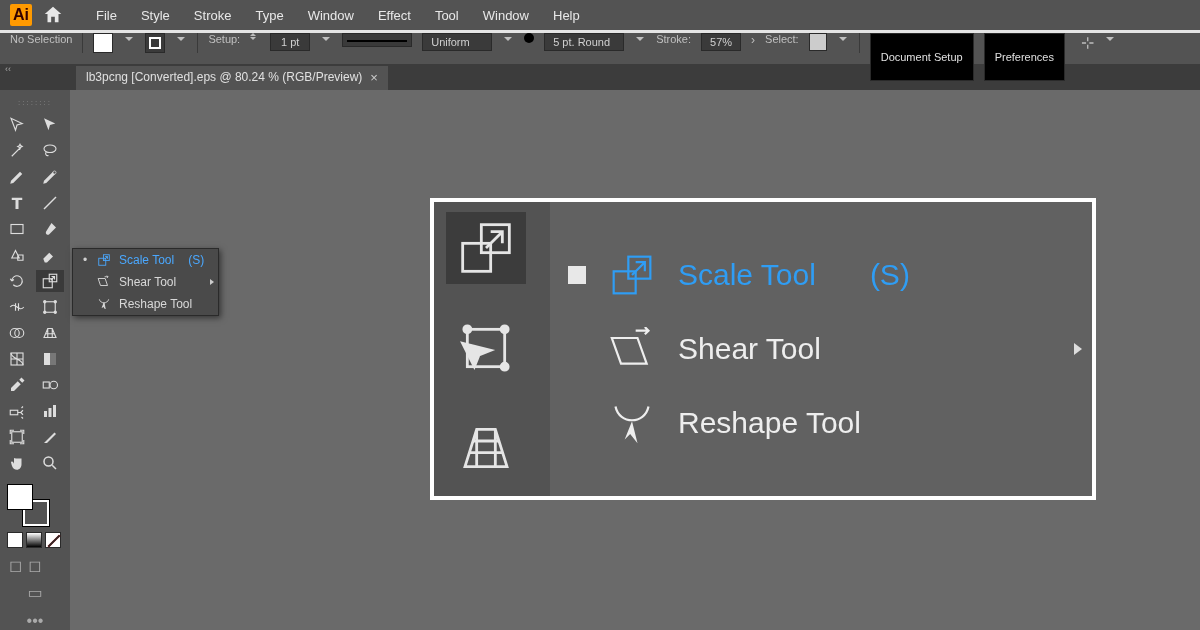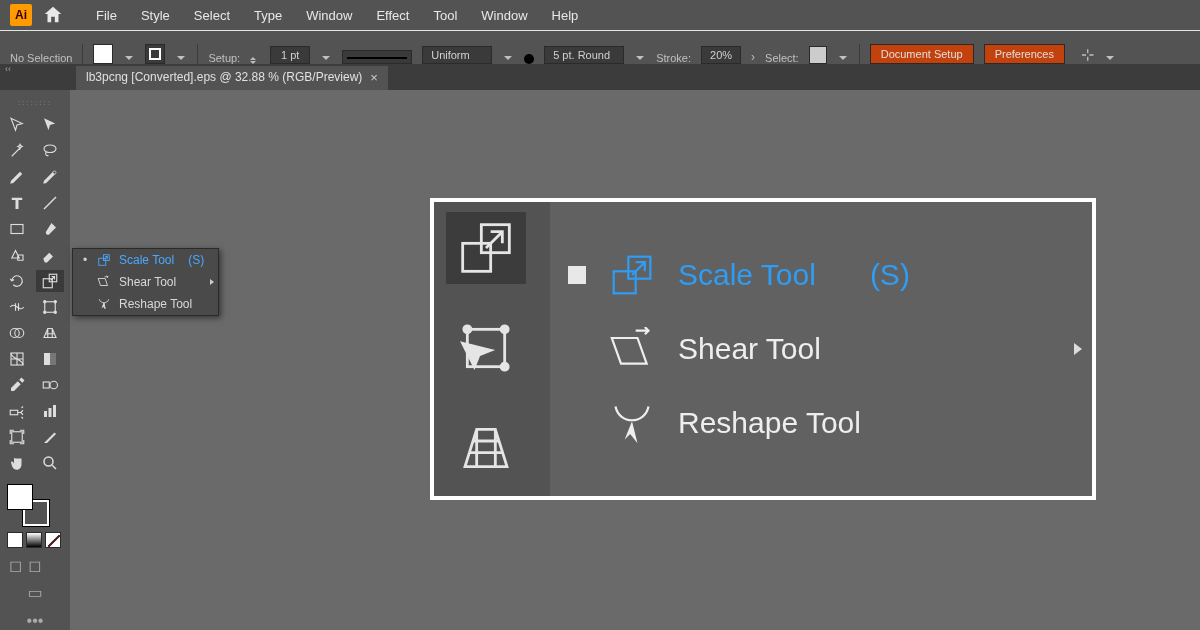--- a/index.html
+++ b/index.html
@@ -1,32 +1,32 @@
 <!DOCTYPE html>
 <html><head>
 <meta charset="utf-8">
 <style>
   * { margin:0; padding:0; box-sizing:border-box; font-family:"Segoe UI",Arial,sans-serif; user-select:none; }
   body { width:1200px; height:630px; background:#323232; overflow:hidden; position:relative; }
 
   
   .menubar { height:30px; background:#535353; display:flex; align-items:center; padding:0 10px; color:#e8e8e8; font-size:13px; }
-  .ai-logo { width:22px; height:22px; background:#ff9a00; color:#330000; font-weight:bold; font-size:12px; display:flex; align-items:center; justify-content:center; border-radius:2px; margin-right:10px; }
+  .ai-logo { width:22px; height:22px; background:#ff9a00; color:#330000; font-weight:bold; font-size:16px; display:flex; align-items:center; justify-content:center; border-radius:2px; margin-right:10px; }
   .home-ic { width:22px; height:22px; display:flex; align-items:center; justify-content:center; margin-right:20px; }
   .menubar .mi { padding:0 12px; cursor:pointer; }
 
   
-  .optbar { height:34px; background:#535353; border-top:1px solid #e5e5e5; display:flex; align-items:flex-end; padding:0 10px; color:#d0d0d0; font-size:11px; gap:10px; }
+  .optbar { height:34px; background:#535353; border-top:3px solid #e5e5e5; display:flex; align-items:flex-start; padding:0 10px; color:#d0d0d0; font-size:11px; gap:10px; }
   .optbar .lbl { color:#c0c0c0; }
   .swatch { width:20px; height:20px; background:#fff; border:1px solid #2a2a2a; }
   .dd { width:12px; height:12px; }
   .dd::after { content:""; display:block; width:0; height:0; border-left:4px solid transparent; border-right:4px solid transparent; border-top:4px solid #c0c0c0; margin:4px auto; }
   .numbox { background:#3a3a3a; border:1px solid #2a2a2a; padding:2px 6px; min-width:40px; text-align:center; }
   .profile { background:#3a3a3a; border:1px solid #2a2a2a; padding:2px 8px; min-width:70px; }
-  .btn { background:#c2410c; border:1px solid #2a2a2a; padding:3px 10px; color:#e0e0e0; cursor:pointer; }
+  .btn { background:#000000; border:1px solid #2a2a2a; padding:17px 10px; color:#e0e0e0; cursor:pointer; }
   .vsep { width:1px; height:20px; background:#3a3a3a; }
   .stroke-preview { width:70px; height:14px; background:#3a3a3a; border:1px solid #2a2a2a; position:relative; }
   .stroke-preview::after { content:""; position:absolute; left:4px; right:4px; top:6px; height:2px; background:#000; }
 
   
   .tabrow { height:26px; background:#3c3c3c; display:flex; align-items:flex-end; padding-left:76px; }
   .collapse-handle { position:absolute; left:0; top:64px; width:16px; height:10px; display:flex; align-items:center; justify-content:center; color:#aaa; font-size:9px;}
   .doctab { height:24px; background:#535353; color:#e0e0e0; font-size:12px; padding:0 10px; display:flex; align-items:center; gap:8px; border-bottom:2px solid #535353; }
   .doctab .x { font-size:13px; color:#ccc; cursor:pointer; }
 
@@ -85,21 +85,21 @@
 
 <div class="menubar">
   <div class="ai-logo">Ai</div>
   <div class="home-ic">
     <svg viewBox="0 0 24 24" fill="#e8e8e8">
         <path d="M12 3l9 8h-3v9h-4v-6h-4v6H6v-9H3z"></path>
       </svg>
   </div>
   <div class="mi">File</div>
   <div class="mi">Style</div>
-  <div class="mi">Select</div>
+  <div class="mi">Stroke</div>
   <div class="mi">Type</div>
   <div class="mi">Window</div>
   <div class="mi">Effect</div>
   <div class="mi">Tool</div>
   <div class="mi">Window</div>
   <div class="mi">Help</div>
 </div>
 
 <div class="optbar">
   <span class="lbl">No Selection</span>
@@ -118,37 +118,37 @@
     </span>
   <span class="numbox">1 pt</span>
   <div class="dd"></div>
   <div class="stroke-preview"></div>
   <span class="profile">Uniform</span>
   <div class="dd"></div>
   <div style="width:10px;height:10px;border-radius:50%;background:#000"></div>
   <span class="profile" style="min-width:80px">5 pt. Round</span>
   <div class="dd"></div>
   <span class="lbl">Stroke:</span>
-  <span class="numbox">20%</span>
+  <span class="numbox">57%</span>
   <div style="color:#bbb;font-size:12px">›</div>
   <span class="lbl">Select:</span>
   <div class="swatch" style="background:#ccc;width:18px;height:18px"></div>
   <div class="dd"></div>
   <div class="vsep"></div>
   <div class="btn">Document Setup</div>
   <div class="btn">Preferences</div>
   <div style="color:#bbb;font-size:16px;margin-left:6px">⊹</div>
   <div class="dd"></div>
 </div>
 
 <div class="collapse-handle">‹‹</div>
 
 <div class="tabrow">
   <div class="doctab">
-    <span>lb3pcng [Converted].eps @ 32.88 % (RGB/Preview)</span>
+    <span>lb3pcng [Converted].eps @ 80.24 % (RGB/Preview)</span>
     <span class="x">×</span>
   </div>
 </div>
 
 <div class="canvas"></div>
 
 <div class="tools">
   <div class="tools-head">::::::::</div>
   <div class="tool">
       <svg viewBox="0 0 24 24" fill="none" stroke="#ddd" stroke-width="1.5">

